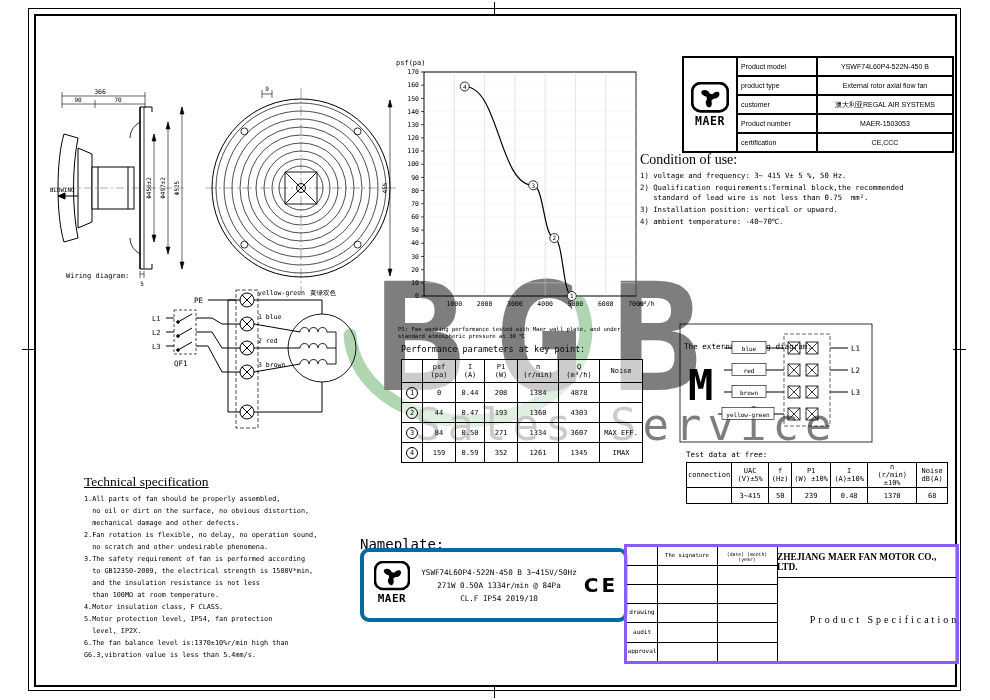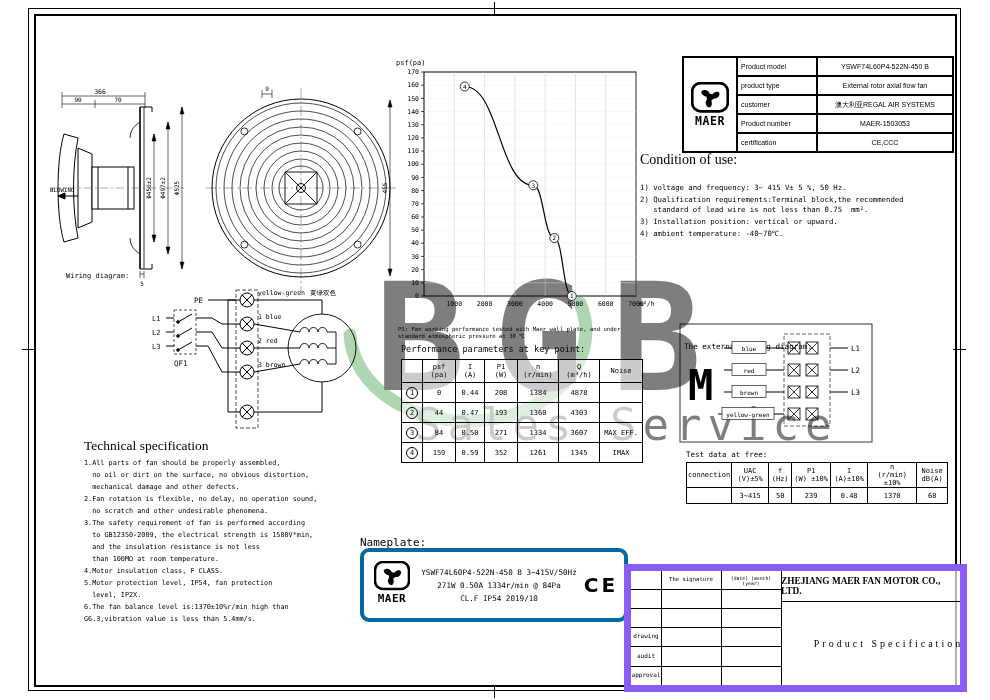--- a/index.html
+++ b/index.html
@@ -17,55 +17,55 @@
   
   .info-table{left:682px;top:56px;width:270px;display:grid;
               grid-template-columns:54px 80px 136px;grid-auto-rows:19px;
               border:1px solid #000;background:rgba(255,255,255,.75);}
   .info-table .cell{border:0.5px solid #000;display:flex;align-items:center;justify-content:center;
                     font-size:7px;overflow:hidden;font-family:"Liberation Sans",sans-serif;}
   .info-table .lab{justify-content:flex-start;padding-left:3px;}
   .info-table .logo-cell{grid-row:1 / span 5;border:0.5px solid #000;display:flex;align-items:center;justify-content:center;}
   
   .condition{left:640px;top:152px;width:318px;}
-  .cond-title{font-family:"Liberation Serif",serif;font-size:14px;margin-bottom:15px;}
+  .cond-title{font-family:"Liberation Serif",serif;font-size:14px;margin-bottom:3px;}
   .cond-item{font-size:7.3px;line-height:10px;white-space:pre-wrap;margin-bottom:2px;}
   
   .chart{left:394px;top:56px;}
   .chart-note{left:398px;top:326px;width:250px;font-size:5.6px;line-height:7px;}
   
   .perf{left:401px;top:344px;}
   .perf-title{font-size:8.5px;margin-bottom:5px;}
   table.grid{border-collapse:collapse;background:rgba(255,255,255,.6);}
   table.grid td,table.grid th{border:1px solid #000;font-size:7px;font-weight:normal;
        text-align:center;white-space:pre-line;padding:0 1px;}
   .perf th{height:22px;} .perf td{height:19px;}
   .circ{display:inline-block;width:10px;height:10px;border:1px solid #000;border-radius:50%;
         font-size:7px;line-height:10px;text-align:center;}
   
   .testdata{left:686px;top:450px;}
   .test-title{font-size:7.5px;margin-bottom:3px;}
   .testdata th{height:20px;font-size:5.6px;} .testdata td{height:15px;font-size:6.5px;}
   
   .techspec{left:84px;top:438px;width:286px;}
-  .tech-title{font-family:"Liberation Serif",serif;font-size:13.5px;margin-bottom:3px;}
+  .tech-title{font-family:"Liberation Serif",serif;font-size:13.5px;text-decoration:underline;margin-bottom:3px;margin-top:36px;}
   .tech-body{font-size:6.8px;line-height:12px;white-space:pre-wrap;}
   
   .small-label{font-size:7px;}
   
   .extw-title{left:684px;top:310px;font-size:7.6px;margin-top:32px;}
   
-  .np-label{left:360px;top:536px;font-size:11px;}
+  .np-label{left:360px;top:536px;font-size:14px;}
   .np-box{left:360px;top:548px;width:260px;height:66px;border:4px solid #0369a1;border-radius:9px;
           display:flex;align-items:center;background:rgba(255,255,255,.7);}
   .np-text{flex:1;text-align:center;font-size:7.6px;line-height:13px;}
   .np-ce{width:46px;text-align:center;font-family:"DejaVu Sans",sans-serif;
          font-size:20px;font-weight:bold;letter-spacing:3px;}
   
-  .sig{left:624px;top:544px;width:329px;height:114px;border:7px solid #8b5cf6;background:rgba(255,255,255,.7);margin-top:20px;}
+  .sig{left:624px;top:544px;width:329px;height:114px;border:3px solid #8b5cf6;background:rgba(255,255,255,.7);}
   .sig .vline,.sig .hline{position:absolute;background:#000;}
   .sig-cell{position:absolute;font-size:5.6px;text-align:center;overflow:hidden;}
   .sig-company{position:absolute;left:150px;top:0;width:179px;height:30px;display:flex;align-items:center;justify-content:center;
                font-family:"Liberation Serif",serif;font-size:9.3px;font-weight:600;}
   .sig-doctitle{position:absolute;left:150px;top:30px;width:215px;height:84px;display:flex;align-items:center;justify-content:center;
                font-family:"Liberation Serif",serif;font-size:10px;letter-spacing:3px;}
 </style>
 </head>
 <body>
 

